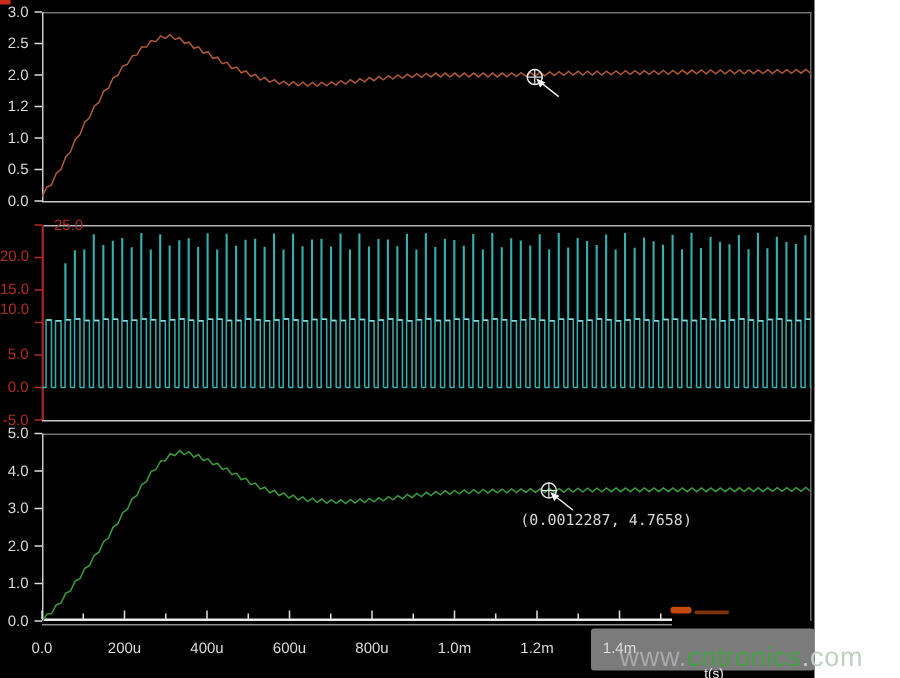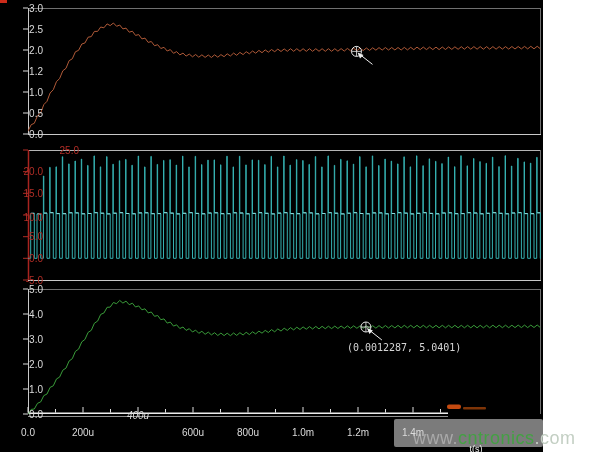--- a/index.html
+++ b/index.html
@@ -1,20 +1,20 @@
 <!DOCTYPE html>
 <html><head>
 <meta charset="utf-8">
 <style>
   html,body{margin:0;padding:0;}
   body{width:600px;height:452px;background:#ffffff;font-family:"Liberation Sans",sans-serif;overflow:hidden;}
   #root{position:relative;width:600px;height:452px;}
   .screen{position:absolute;left:0;top:0;width:543px;height:452px;background:#000000;z-index:0;}
   #plot{position:absolute;left:0;top:0;z-index:3;}
-  .ytick{position:absolute;width:43px;text-align:right;font-size:10px;line-height:11px;z-index:4;letter-spacing:0px;}
+  .ytick{position:absolute;width:19px;text-align:right;font-size:10px;line-height:11px;z-index:4;letter-spacing:0px;}
   .xtick{position:absolute;width:44px;text-align:center;font-size:10px;line-height:11px;z-index:5;}
   .annotation{position:absolute;font-family:"DejaVu Sans Mono",monospace;font-size:10px;color:#d6d6d6;white-space:nowrap;z-index:4;}
   .watermark-box{position:absolute;left:394px;top:419px;width:149px;height:28px;background:rgba(150,150,150,0.82);border-radius:2px;z-index:1;}
   .watermark-text{position:absolute;left:413px;top:429px;font-size:18px;line-height:18px;letter-spacing:0.5px;white-space:nowrap;z-index:2;}
   .axis-title{position:absolute;left:456px;top:444px;width:40px;text-align:center;font-size:9px;color:#f0f0f0;z-index:6;}
 </style>
 </head>
 <body>
 
 <div id="root">
@@ -106,44 +106,44 @@
       </g>
       <g>
         <circle cx="365.9" cy="327" r="5" fill="none" stroke="#e6e6e6" stroke-width="1"></circle>
         <line x1="360.9" y1="327" x2="370.9" y2="327" stroke="#e6e6e6" stroke-width="0.8"></line>
         <line x1="365.9" y1="322" x2="365.9" y2="332" stroke="#e6e6e6" stroke-width="0.8"></line>
         <line x1="367.9" y1="329" x2="381.9" y2="340" stroke="#f0f0f0" stroke-width="1"></line>
         <polygon points="366.9,328 372.9,330.5 369.4,334" fill="#f0f0f0"></polygon>
       </g>
     </svg>
 
-  <div class="annotation" id="ann1" style="left: 346.9px; top: 342px;">(0.0012287, 5.0401)</div>
+  <div class="annotation" id="ann1" style="left: 346.9px; top: 342px;">(0.0012287, 4.7658)</div>
 
   <span class="axis-title">t(s)</span>
 <span class="ytick" style="left: 0px; top: 2.5px; color: rgb(220, 220, 220);">3.0</span>
     <span class="ytick" style="left: 0px; top: 23.5px; color: rgb(220, 220, 220);">2.5</span>
     <span class="ytick" style="left: 0px; top: 44.5px; color: rgb(220, 220, 220);">2.0</span>
     <span class="ytick" style="left: 0px; top: 65.5px; color: rgb(220, 220, 220);">1.2</span>
     <span class="ytick" style="left: 0px; top: 86.5px; color: rgb(220, 220, 220);">1.0</span>
     <span class="ytick" style="left: 0px; top: 107.5px; color: rgb(220, 220, 220);">0.5</span>
     <span class="ytick" style="left: 0px; top: 128.5px; color: rgb(220, 220, 220);">0.0</span>
     <span class="ytick" style="left: 0px; top: 144.5px; color: rgb(178, 45, 38); margin-left: 36px;">25.0</span>
     <span class="ytick" style="left: 0px; top: 166.167px; color: rgb(178, 45, 38);">20.0</span>
     <span class="ytick" style="left: 0px; top: 187.833px; color: rgb(178, 45, 38);">15.0</span>
-    <span class="ytick" style="left: 0px; top: 212px; color: rgb(178, 45, 38);">10.0</span>
+    <span class="ytick" style="left: 0px; top: 201px; color: rgb(178, 45, 38);">10.0</span>
     <span class="ytick" style="left: 0px; top: 231.167px; color: rgb(178, 45, 38);">5.0</span>
     <span class="ytick" style="left: 0px; top: 252.833px; color: rgb(178, 45, 38);">0.0</span>
     <span class="ytick" style="left: 0px; top: 274.5px; color: rgb(178, 45, 38);">-5.0</span>
     <span class="ytick" style="left: 0px; top: 283.5px; color: rgb(220, 220, 220);">5.0</span>
     <span class="ytick" style="left: 0px; top: 308.5px; color: rgb(220, 220, 220);">4.0</span>
     <span class="ytick" style="left: 0px; top: 333.5px; color: rgb(220, 220, 220);">3.0</span>
     <span class="ytick" style="left: 0px; top: 358.5px; color: rgb(220, 220, 220);">2.0</span>
     <span class="ytick" style="left: 0px; top: 383.5px; color: rgb(220, 220, 220);">1.0</span>
     <span class="ytick" style="left: 0px; top: 408.5px; color: rgb(220, 220, 220);">0.0</span>
     <span class="xtick" style="left: 6px; top: 427px; color: rgb(220, 220, 220);">0.0</span>
     <span class="xtick" style="left: 61px; top: 427px; color: rgb(220, 220, 220);">200u</span>
-    <span class="xtick" style="left: 116px; top: 410px; color: rgb(220, 220, 220); font-style: italic;">400u</span>
+    <span class="xtick" style="left: 116px; top: 427px; color: rgb(220, 220, 220);">400u</span>
     <span class="xtick" style="left: 171px; top: 427px; color: rgb(220, 220, 220);">600u</span>
     <span class="xtick" style="left: 226px; top: 427px; color: rgb(220, 220, 220);">800u</span>
     <span class="xtick" style="left: 281px; top: 427px; color: rgb(220, 220, 220);">1.0m</span>
     <span class="xtick" style="left: 336px; top: 427px; color: rgb(220, 220, 220);">1.2m</span>
     <span class="xtick" style="left: 391px; top: 427px; color: rgb(220, 220, 220);">1.4m</span>
   </div>
 
 </body></html>

